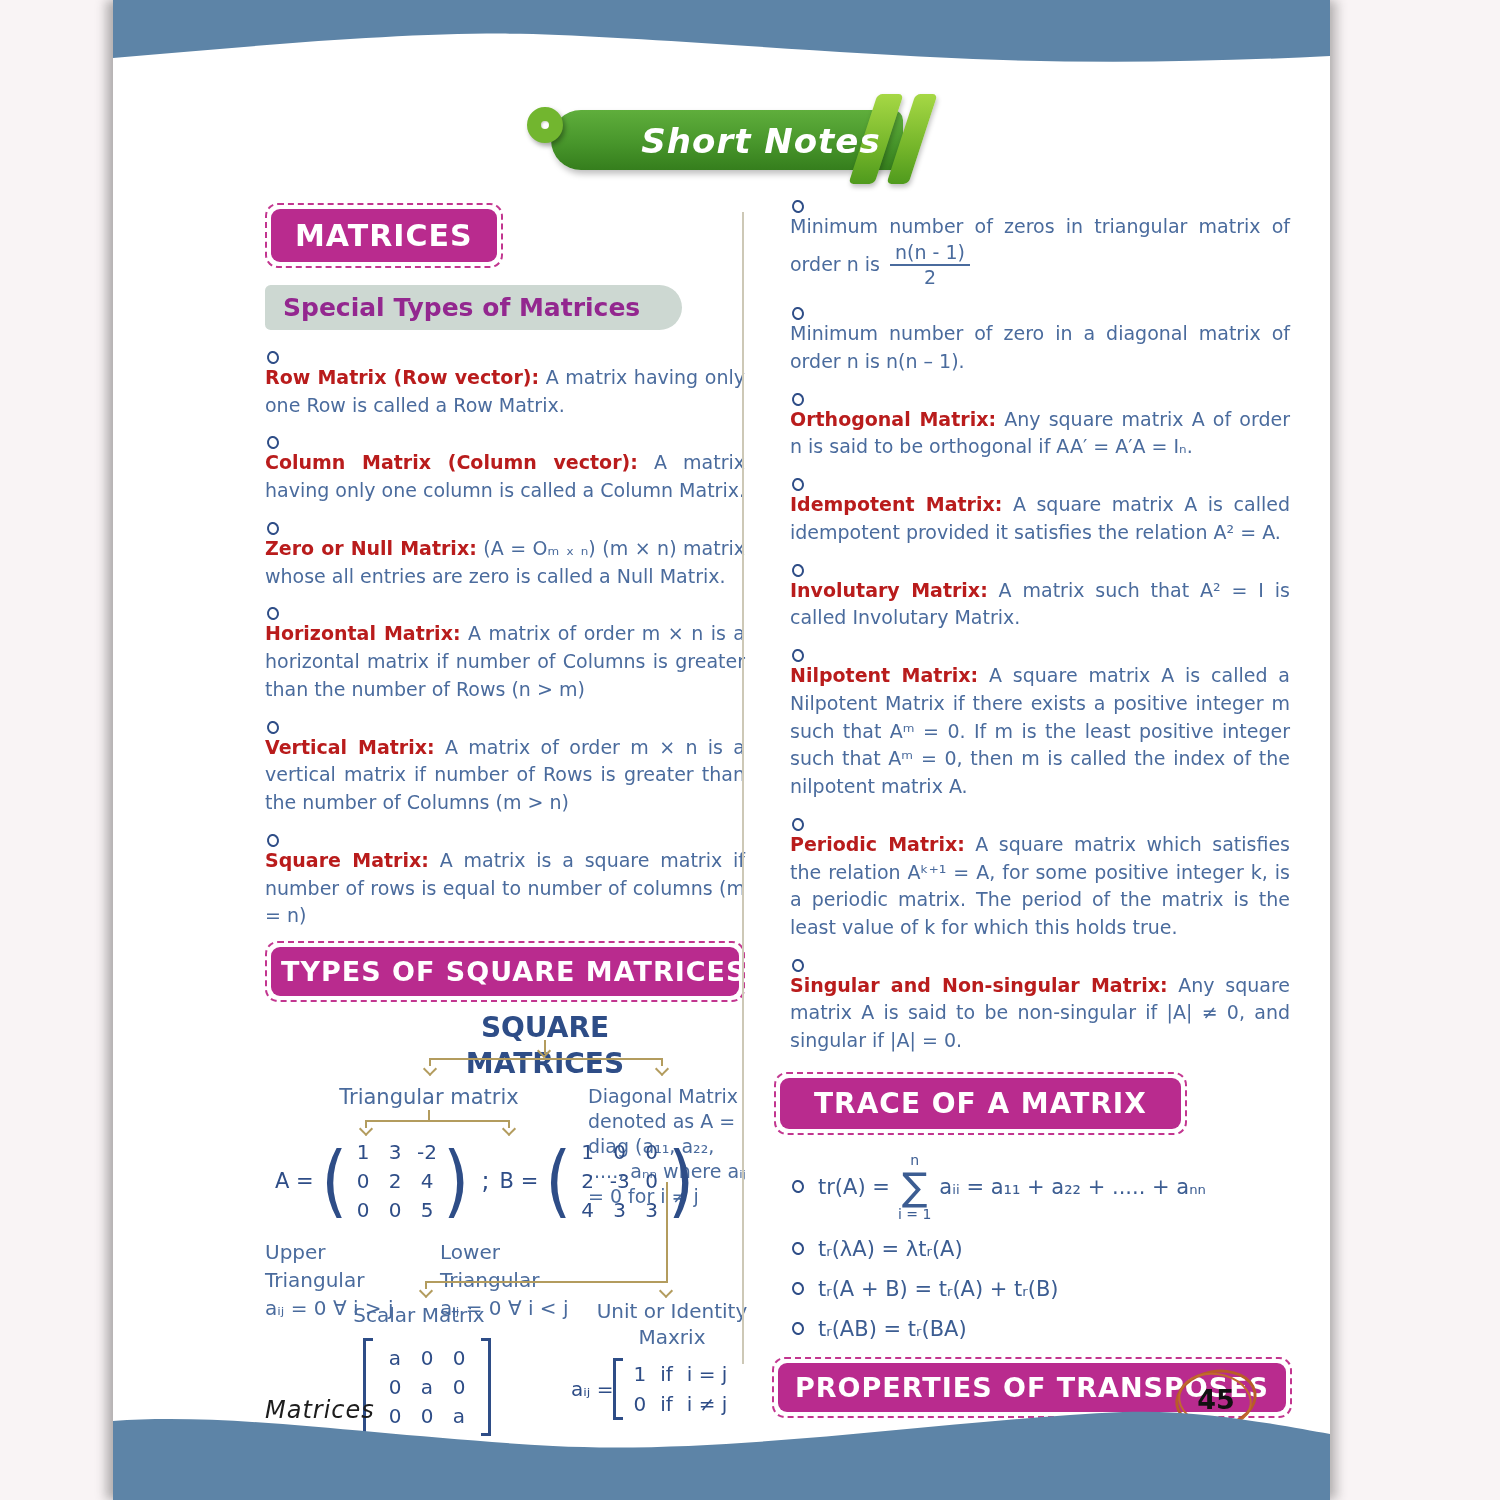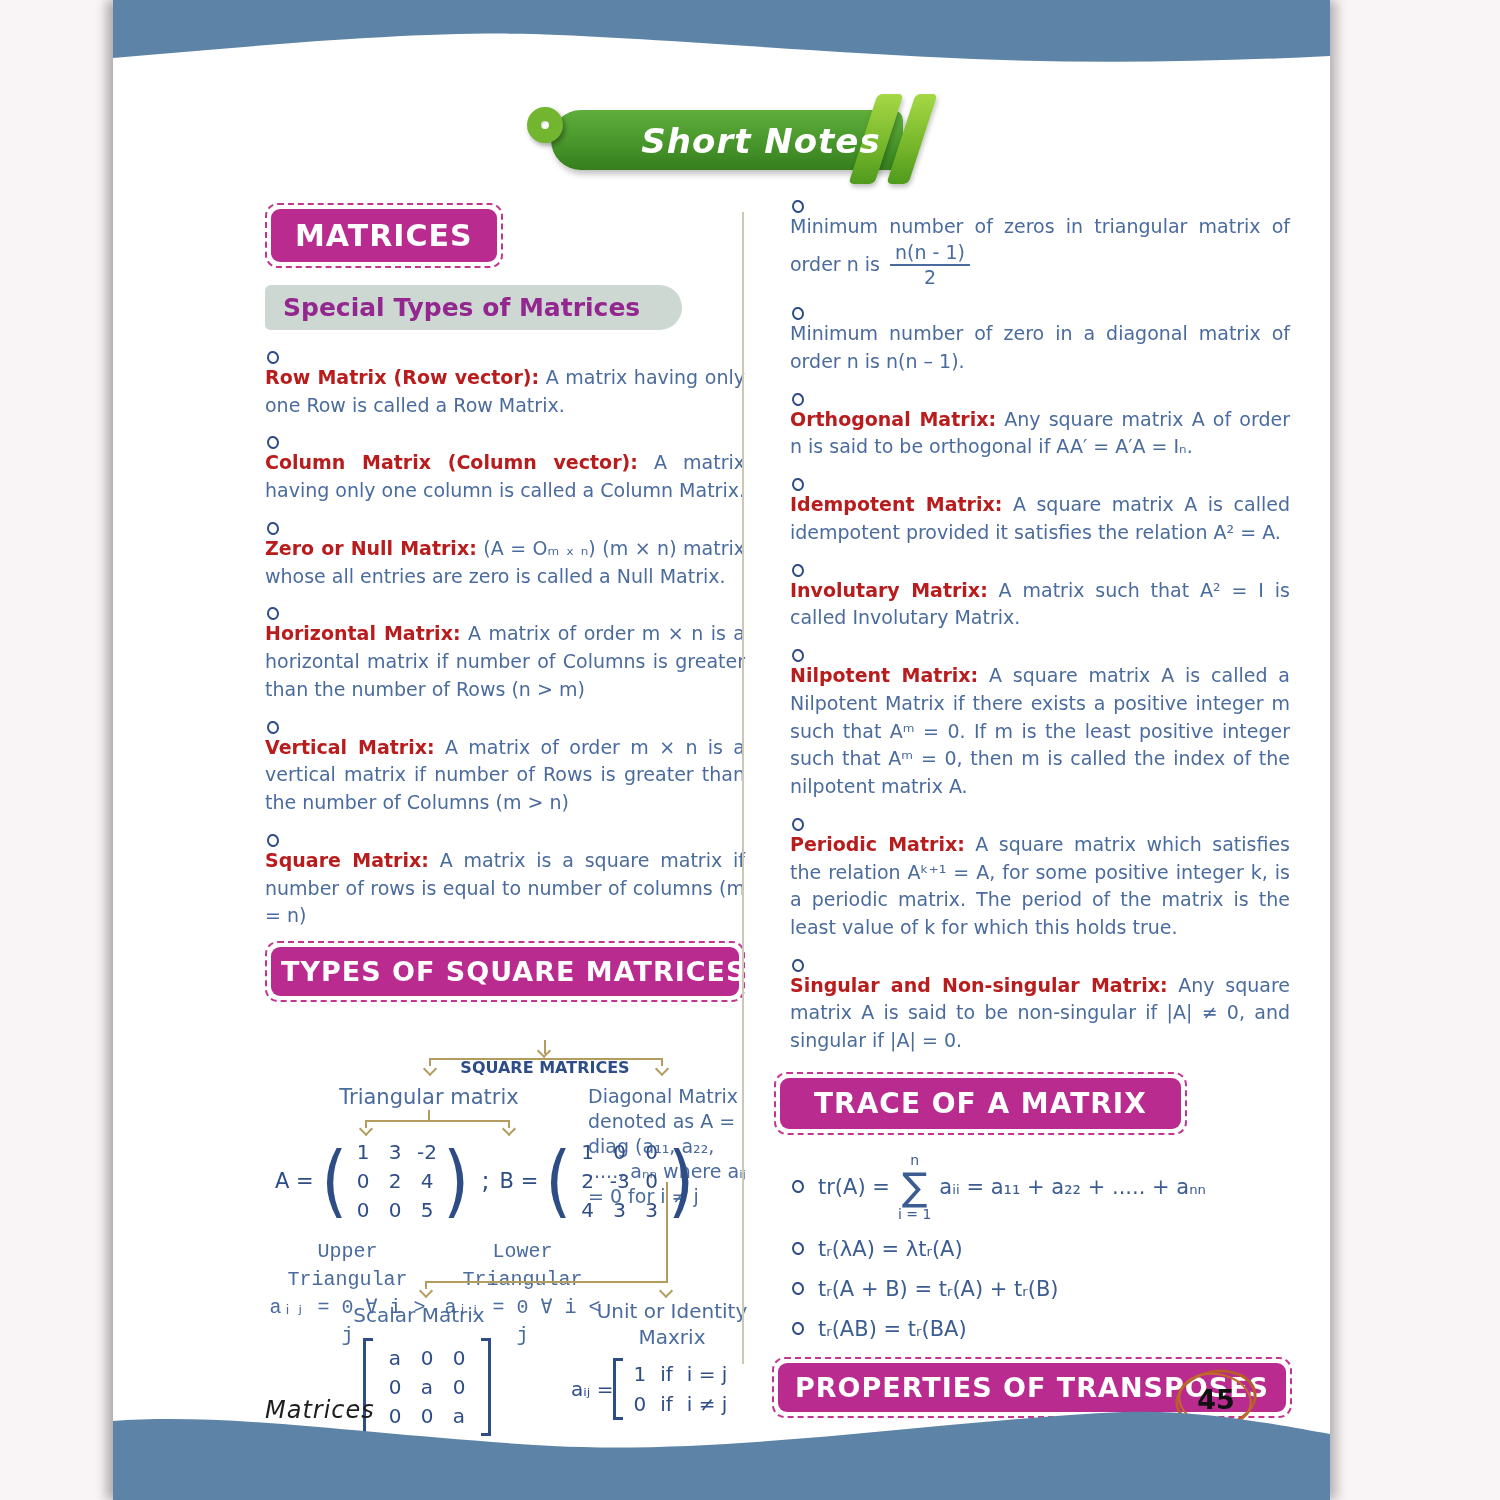--- a/index.html
+++ b/index.html
@@ -66,37 +66,37 @@
   
   .titem { display:flex; align-items:center; color:#3c5d92; font-size:21px; margin-bottom:16px; }
   .titem .blt { margin-top:0; }
   .sum { display:inline-flex; flex-direction:column; align-items:center; line-height:1; margin:0 8px; }
   .sum .s-top, .sum .s-bot { font-size:14px; }
   .sum .s-sig { font-size:38px; margin:1px 0; }
 
   
   .diagram { position:relative; height:478px; width:500px; margin-top:8px; color:#4a6b9d; }
   .dg-label { position:absolute; text-align:center; font-size:20px; line-height:1.3; }
-  .dg-root { left:160px; top:0; width:240px; font-size:16px; font-weight:bold; color:#2e4d87;margin-top:48px; }
+  .dg-root { left:160px; top:0; width:240px; font-size:28px; font-weight:bold; color:#2e4d87; }
   .dg-tri { left:44px; top:74px; width:240px; font-size:21px; }
   .dg-diag { position:absolute; left:323px; top:74px; width:168px; font-size:19px; line-height:1.32; text-align:left; }
   .tl { position:absolute; background:#b39c5e; }
   .chev { position:absolute; width:10px; height:10px; border-right:2.5px solid #b39c5e;
           border-bottom:2.5px solid #b39c5e; transform:rotate(45deg); }
 
   .mx-row { position:absolute; left:10px; top:130px; display:flex; align-items:center; gap:10px; }
   .mx { display:flex; align-items:center; }
   .mx-label { font-size:21px; color:#2e4d87; margin-right:5px; }
   .paren { font-size:78px; line-height:0.9; color:#2e4d87; display:inline-block; transform:scaleX(.85); }
   .mgrid { display:grid; grid-template-columns:repeat(3,24px); gap:5px 8px; justify-items:center;
            font-size:20px; font-weight:500; color:#2e4d87; margin:0 2px; }
   .semi { font-size:24px; color:#2e4d87; }
 
   .ul-row { position:absolute; left:0; top:228px; width:340px; display:flex; justify-content:space-between; }
-  .ul-cell { width:165px; text-align:center; font-size:20px; line-height:1.4;font-family:Liberation Mono, monospace; }
+  .ul-cell { width:165px; font-size:20px; line-height:1.4; }
 
   .dg-scalar-title { left:74px; top:292px; width:160px; }
   .dg-ident-title { left:318px; top:288px; width:178px; }
   .sq-mx { position:absolute; left:98px; top:328px; display:flex; align-items:stretch; }
   .sqb { width:10px; border:3px solid #2e4d87; }
   .sqb.l { border-right:none; margin-right:8px; }
   .sqb.r { border-left:none; margin-left:8px; }
   .sq-mx .mgrid { align-self:center; padding:8px 0; }
   .ident-def { position:absolute; left:306px; top:348px; display:flex; align-items:center; }
   .ident-lhs { font-size:20px; color:#2e4d87; }

